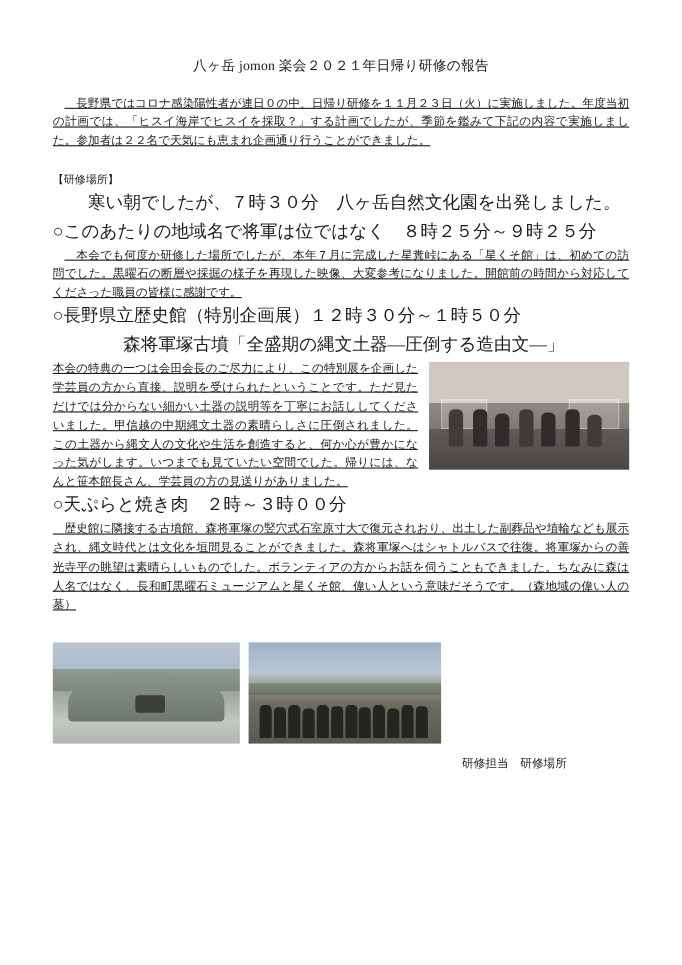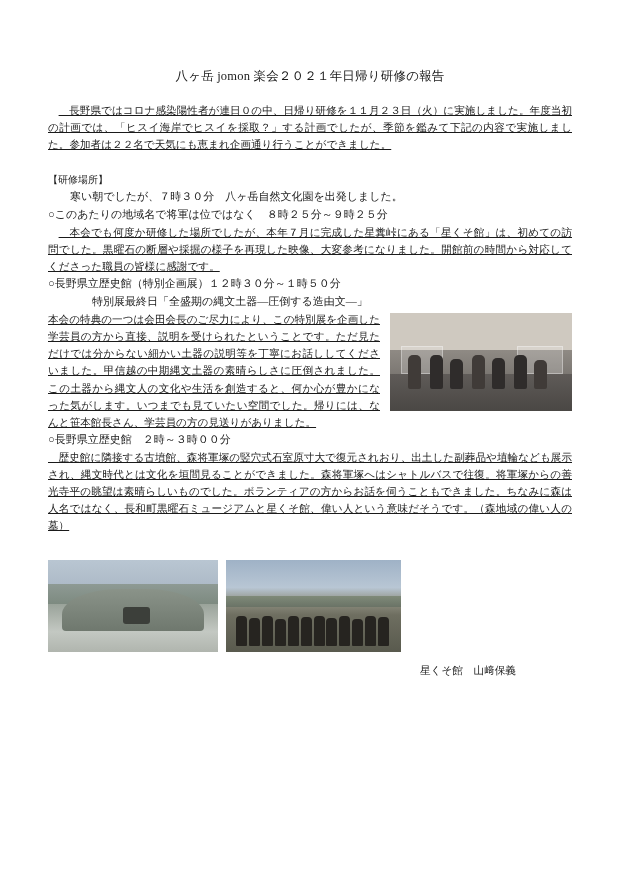--- a/index.html
+++ b/index.html
@@ -10,21 +10,21 @@
   body {
     width: 620px;
     height: 877px;
     font-family: "Liberation Serif", "DejaVu Serif", serif;
     color: #1a1a1a;
     overflow: hidden;
     position: relative;
   }
   .page {
     position: absolute;
-    left: 0; top: 16px;
+    left: 0; top: 0;
     width: 620px;
     height: 615px;
     box-sizing: border-box;
     padding: 40px 48px 20px 48px;
     border-radius: 15px;
   }
   .doc-title {
     text-align: center;
     font-size: 12.5px;
     letter-spacing: 0.2px;
@@ -41,21 +41,21 @@
   }
   .indent1 { text-indent: 1em; }
   .indent2 { text-indent: 2em; }
   .gap { height: 9px; }
   .section-head {
     font-size: 10px;
     line-height: 1.62;
     margin-top: 10px;
   }
   .bullet-line {
-    font-size: 11px;
+    font-size: 16px;
     line-height: 1.62;
   }
   .photos-right {
     float: right;
     width: 182px;
     margin: 2px 0 4px 10px;
   }
   .photo {
     display: block;
     background: #6f6f6f;
@@ -175,21 +175,21 @@
   <div class="para indent1">　長野県ではコロナ感染陽性者が連日０の中、日帰り研修を１１月２３日（火）に実施しました。年度当初の計画では、「ヒスイ海岸でヒスイを採取？」する計画でしたが、季節を鑑みて下記の内容で実施しました。参加者は２２名で天気にも恵まれ企画通り行うことができました。</div>
 
   <div class="gap"></div>
 
   <div class="section-head">【研修場所】</div>
 
   <div class="bullet-line indent1">　寒い朝でしたが、７時３０分　八ヶ岳自然文化園を出発しました。</div>
   <div class="bullet-line">○このあたりの地域名で将軍は位ではなく　８時２５分～９時２５分</div>
   <div class="para indent1">　本会でも何度か研修した場所でしたが、本年７月に完成した星糞峠にある「星くそ館」は、初めての訪問でした。黒曜石の断層や採掘の様子を再現した映像、大変参考になりました。開館前の時間から対応してくださった職員の皆様に感謝です。</div>
   <div class="bullet-line">○長野県立歴史館（特別企画展）１２時３０分～１時５０分</div>
-  <div class="bullet-line indent2">　　特別展最終日「全盛期の縄文土器―圧倒する造由文―」</div>
+  <div class="bullet-line indent2">　　森将軍塚古墳「全盛期の縄文土器―圧倒する造由文―」</div>
 
   <div class="clearfix">
     <div class="photos-right">
       <div class="photo ph-museum">
         <div class="photo-inner">
           <div class="case" style="left:6%; top:34%; width:22%; height:26%;"></div>
           <div class="case" style="left:70%; top:34%; width:24%; height:26%;"></div>
           <div class="figs">
             <div class="fig l" style="left:10%;"></div>
             <div class="fig" style="left:22%;"></div>
@@ -199,21 +199,21 @@
             <div class="fig" style="left:68%;"></div>
             <div class="fig l" style="left:79%; height:29px;"></div>
           </div>
         </div>
       </div>
     </div>
 
     <div class="para">本会の特典の一つは会田会長のご尽力により、この特別展を企画した学芸員の方から直接、説明を受けられたということです。ただ見ただけでは分からない細かい土器の説明等を丁寧にお話ししてくださいました。甲信越の中期縄文土器の素晴らしさに圧倒されました。この土器から縄文人の文化や生活を創造すると、何か心が豊かになった気がします。いつまでも見ていたい空間でした。帰りには、なんと笹本館長さん、学芸員の方の見送りがありました。</div>
   </div>
 
-  <div class="bullet-line">○長野県立歴史館　２時～３時００分</div>
+  <div class="bullet-line">○天ぷらと焼き肉　２時～３時００分</div>
   <div class="para">　歴史館に隣接する古墳館、森将軍塚の竪穴式石室原寸大で復元されおり、出土した副葬品や埴輪なども展示され、縄文時代とは文化を垣間見ることができました。森将軍塚へはシャトルバスで往復。将軍塚からの善光寺平の眺望は素晴らしいものでした。ボランティアの方からお話を伺うこともできました。ちなみに森は人名ではなく、長和町黒曜石ミュージアムと星くそ館、偉い人という意味だそうです。（森地域の偉い人の墓）</div>
 
   <div class="gap"></div>
 
 
   <div class="photos-bottom">
     <div class="photo ph-kofun">
       <div class="photo-inner">
         <div class="mound"></div>
         <div class="stone"></div>
@@ -234,16 +234,16 @@
           <div class="p" style="left:66%;"></div>
           <div class="p" style="left:74%; height:27px;"></div>
           <div class="p" style="left:82%;"></div>
           <div class="p" style="left:90%; height:29px;"></div>
         </div>
       </div>
     </div>
   </div>
 
   <div class="signature-block">
-    <div class="sig-right">星くそ館　山﨑保義</div>
+    <div class="sig-right">研修担当　研修場所</div>
   </div>
 
 </div>
 
 </body></html>

